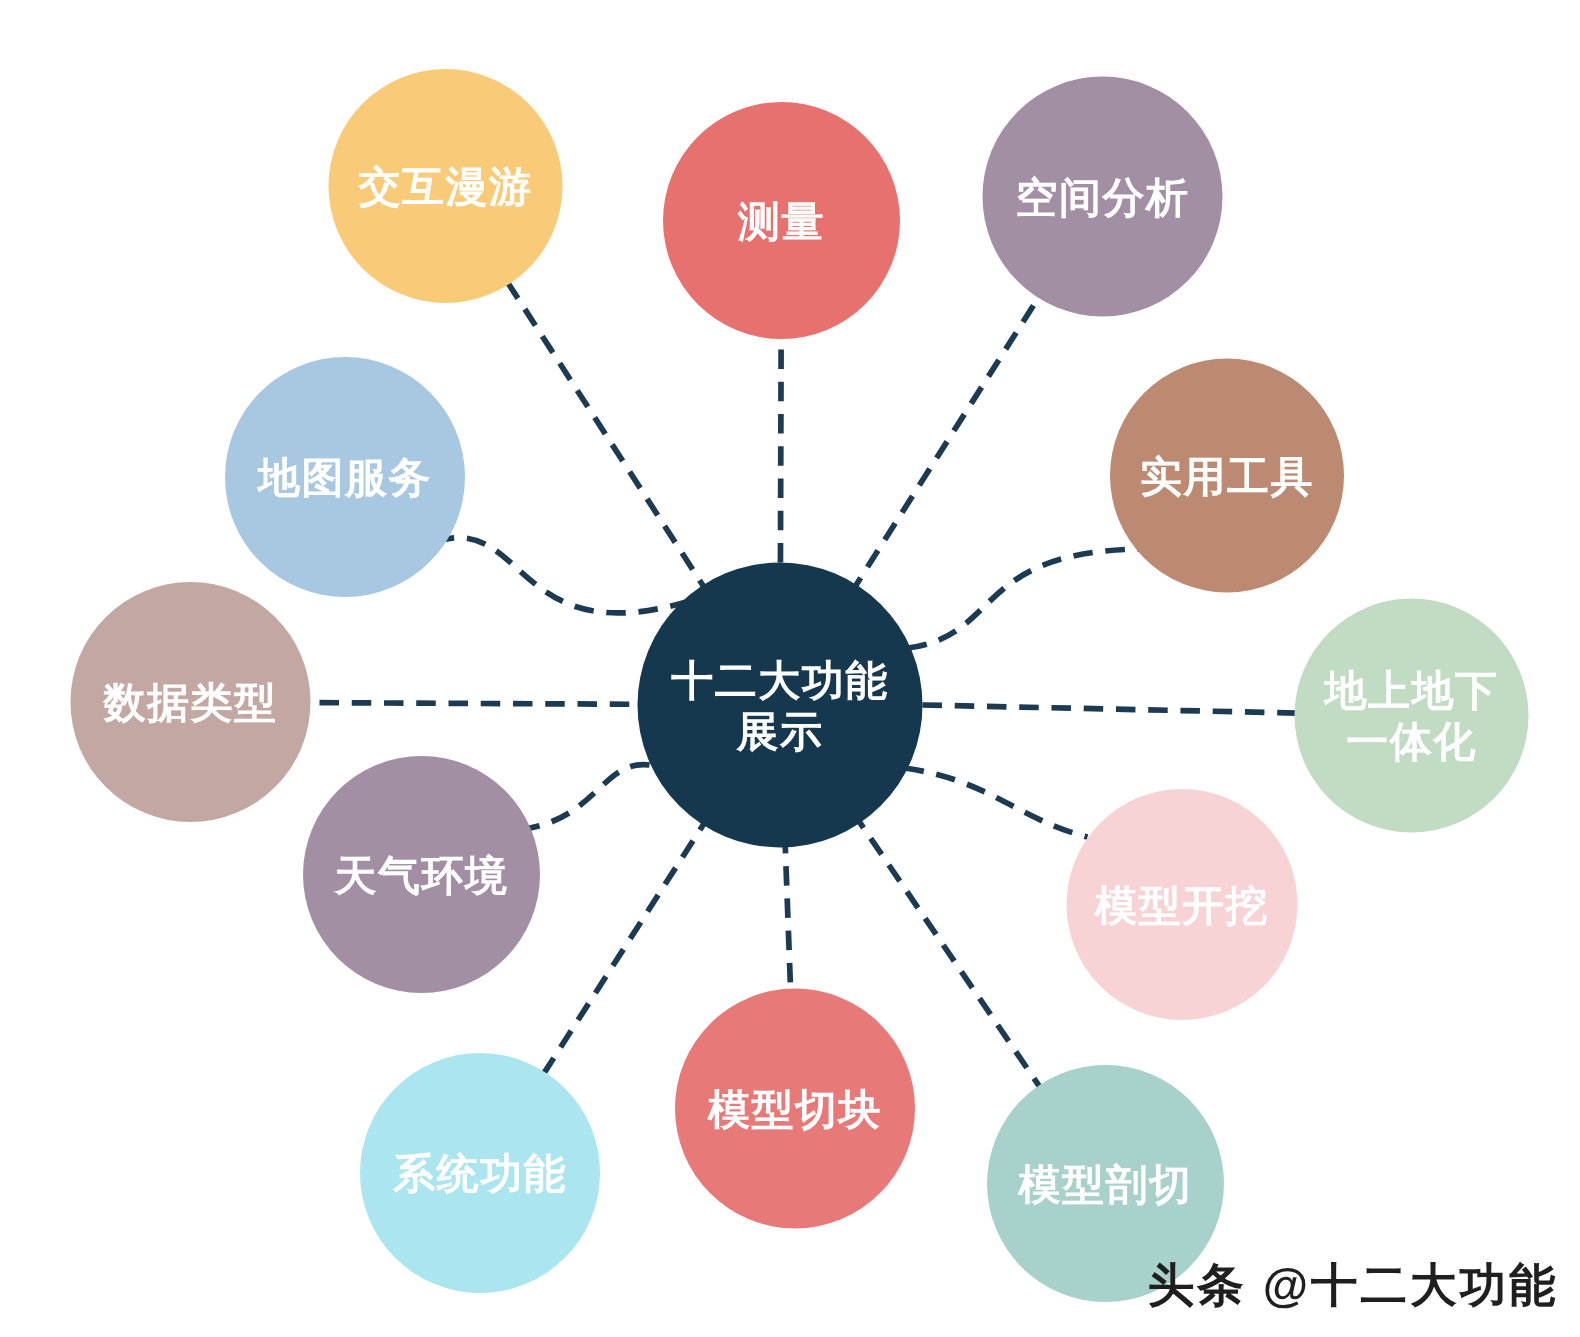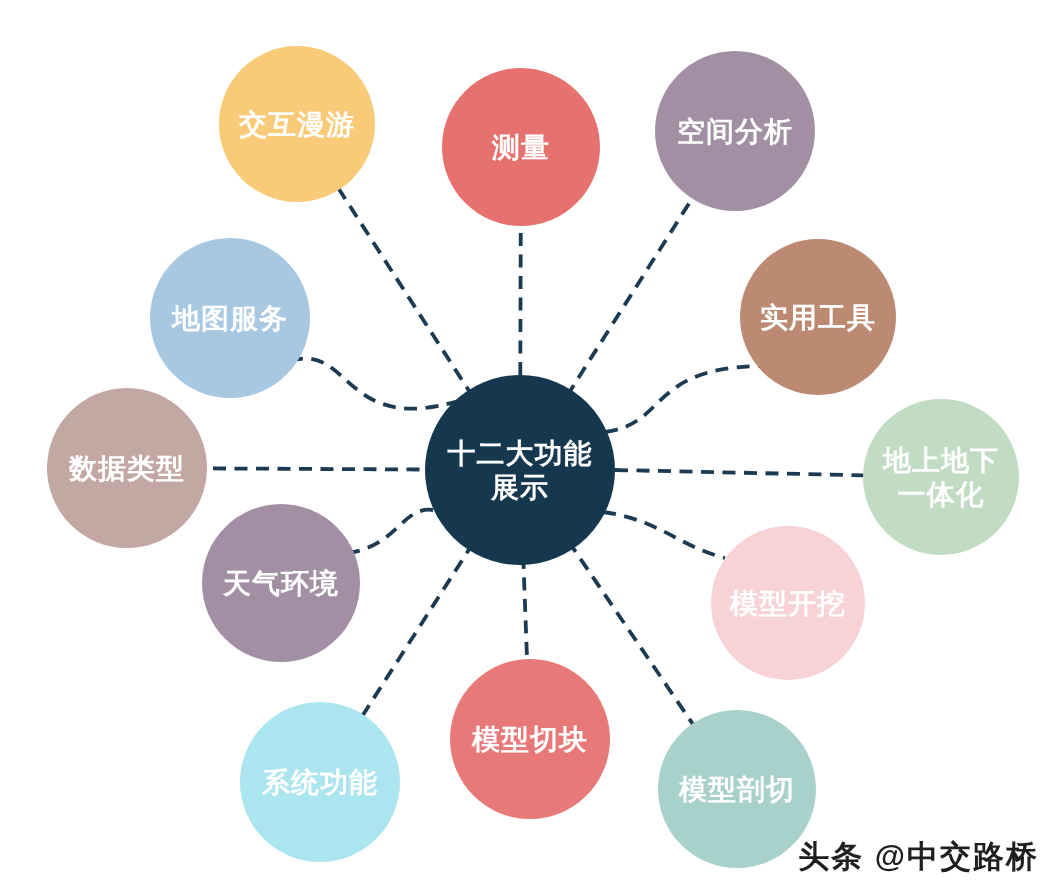--- a/index.html
+++ b/index.html
@@ -101,14 +101,14 @@
           <circle cx="127" cy="468" r="80" fill="#c3a7a3"></circle>
           <text text-anchor="middle" fill="#ffffff" font-size="28"><tspan x="127" y="478">数据类型</tspan></text>
         </g>
         <g>
           <circle cx="230" cy="318" r="80" fill="#a8c7e0"></circle>
           <text text-anchor="middle" fill="#ffffff" font-size="28"><tspan x="230" y="328">地图服务</tspan></text>
         </g>
       </g>
   </svg>
 
-  <div class="watermark">头条 @中交路桥</div>
+  <div class="watermark">头条 @十二大功能</div>
 </div>
 
 </body></html>

